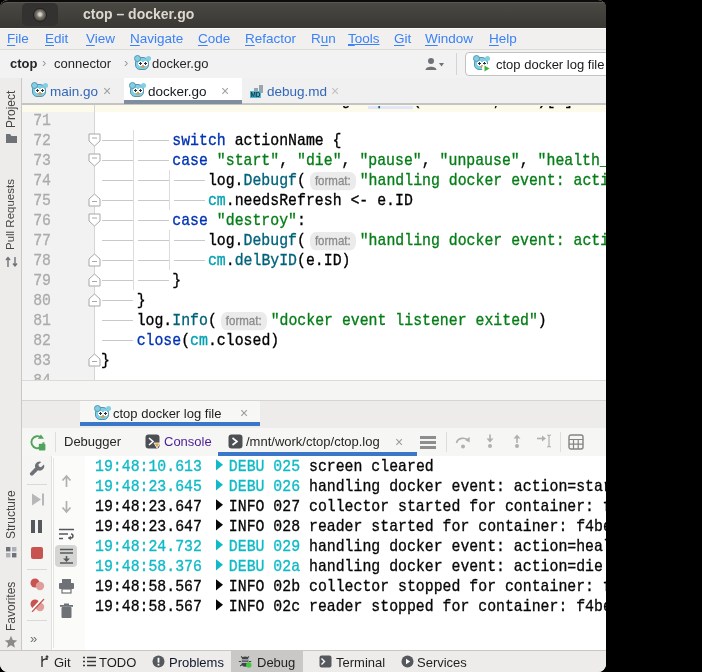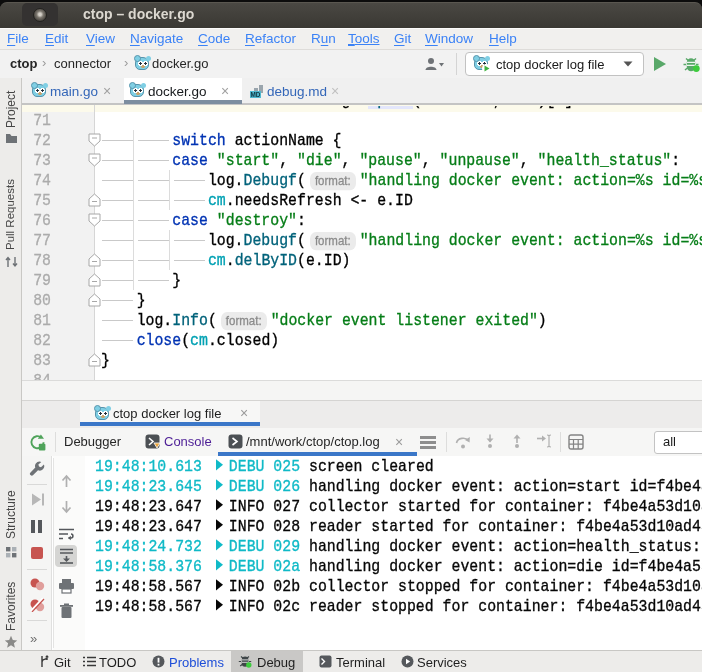--- a/index.html
+++ b/index.html
@@ -1,16 +1,16 @@
 <!DOCTYPE html>
 <html><head><meta charset="utf-8">
 <style>
   html,body{margin:0;padding:0;background:#000;}
-  #app{position:relative;width:702px;height:672px;overflow:hidden;background:#fff;
-       font-family:"Liberation Sans",sans-serif;-webkit-font-smoothing:antialiased;}
+  #app{position:relative;width:606px;height:672px;overflow:hidden;background:#fff;
+       font-family:"Liberation Sans",sans-serif;border-radius:8px;-webkit-font-smoothing:antialiased;}
   .abs{position:absolute;}
   pre{margin:0;font-family:"Liberation Mono",monospace;font-size:14.85px;line-height:20px;white-space:pre;transform:scaleY(1.13);-webkit-text-stroke:0.3px currentColor;}
   .kw{color:#0033b3}.st{color:#067d17}.fn{color:#00627a}.cm{color:#00a1b3}
   .inlay{display:inline-block;font-family:"Liberation Sans",sans-serif;font-size:11.5px;
          color:#8c8c8c;background:#ebebeb;border-radius:6px;padding:1px 5px 2px 5px;
          margin:0 4px;vertical-align:0.5px;line-height:13px;}
   .tabline{position:absolute;height:1px;background:#c9c9c9;}
   .guide{position:absolute;width:1px;background:#dcdcdc;}
   .num{position:absolute;left:22px;width:29px;text-align:right;color:#ababab;transform:scaleY(1.13);-webkit-text-stroke:0.25px currentColor;line-height:20px;
        font-family:"Liberation Mono",monospace;font-size:14.85px;line-height:20px;}
@@ -372,21 +372,21 @@
   <div class="abs" style="left:54px;top:655px;font-size:13px;color:#1f1f1f;">Git</div>
   <svg class="abs" style="left:83px;top:656px;" width="13" height="11" viewBox="0 0 13 11">
     <path d="M0 1.5 L2 1.5 M0 5.5 L2 5.5 M0 9.5 L2 9.5 M4 1.5 L13 1.5 M4 5.5 L13 5.5 M4 9.5 L13 9.5" stroke="#383838" stroke-width="1.5"></path>
   </svg>
   <div class="abs" style="left:99px;top:655px;font-size:13px;color:#1f1f1f;">TODO</div>
   <svg class="abs" style="left:152px;top:655px;" width="13" height="13" viewBox="0 0 13 13">
     <circle cx="6.5" cy="6.5" r="6" fill="#55585c"></circle>
     <rect x="5.6" y="2.8" width="1.8" height="4.8" fill="#fff"></rect>
       <rect x="5.6" y="8.8" width="1.8" height="1.8" fill="#fff"></rect>
   </svg>
-  <div class="abs" style="left:169px;top:655px;font-size:13px;color:#1d4ed8;">Problems</div>
+  <div class="abs" style="left:169px;top:655px;font-size:13px;color:#0f172a;">Problems</div>
   <div class="abs" style="left:231px;top:651px;width:72px;height:21px;background:#c9c8c6;"></div>
   <svg class="abs" style="left:238px;top:654px;" width="15" height="15" viewBox="0 0 15 15">
     <path d="M3 2.5 L5.5 4.5 M11 2.5 L8.5 4.5 M0.8 7.5 L3 7.5 M13.2 7.5 L11 7.5 M2.2 12 L4.8 10 M11.8 12 L9.2 10" stroke="#3f4648" stroke-width="1.2"></path>
     <rect x="3.8" y="2.6" width="6.6" height="10.2" rx="3.3" fill="#3f4648"></rect>
     <path d="M4 5.9 L10.4 5.9 M4 8.3 L10.4 8.3" stroke="#e8e8e8" stroke-width="0.9"></path>
     <circle cx="10.8" cy="11" r="2.7" fill="#3ecb3e"></circle>
   </svg>
   <div class="abs" style="left:257px;top:655px;font-size:13px;color:#1f1f1f;">Debug</div>
   <svg class="abs" style="left:319px;top:655px;" width="13" height="13" viewBox="0 0 13 13">
     <rect x="0.5" y="0.5" width="12" height="12" rx="2" fill="#55585c"></rect>

